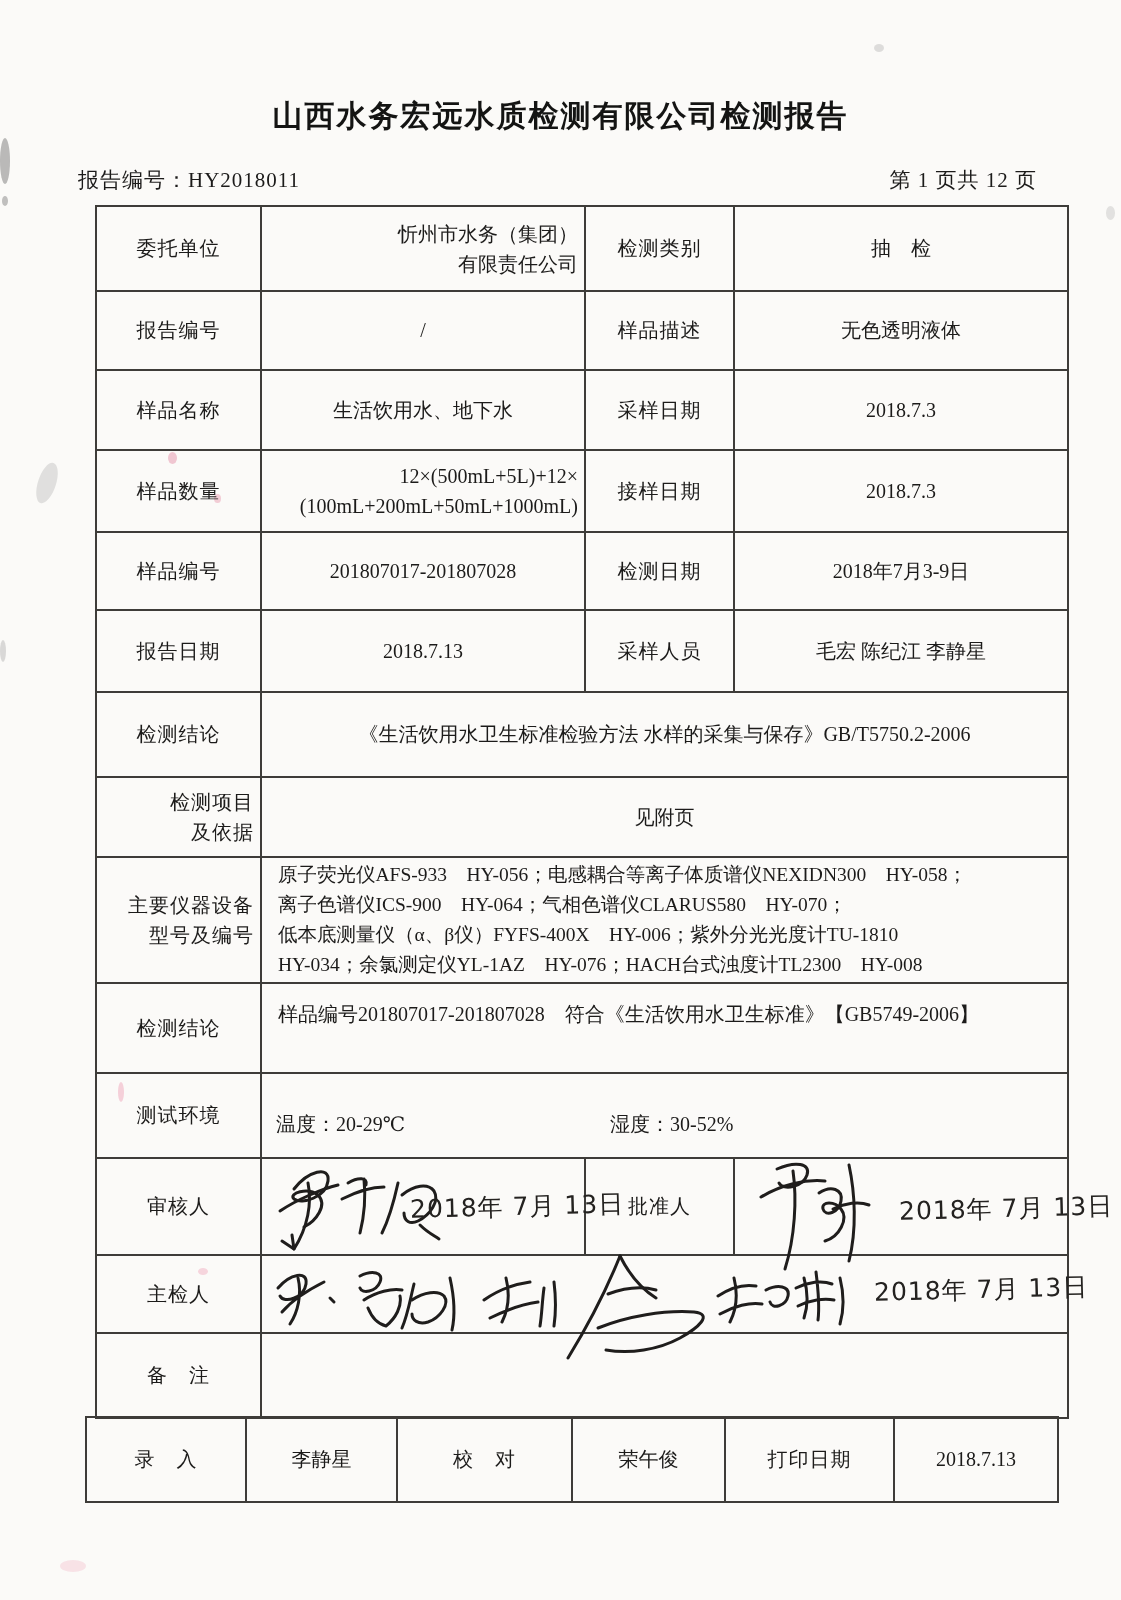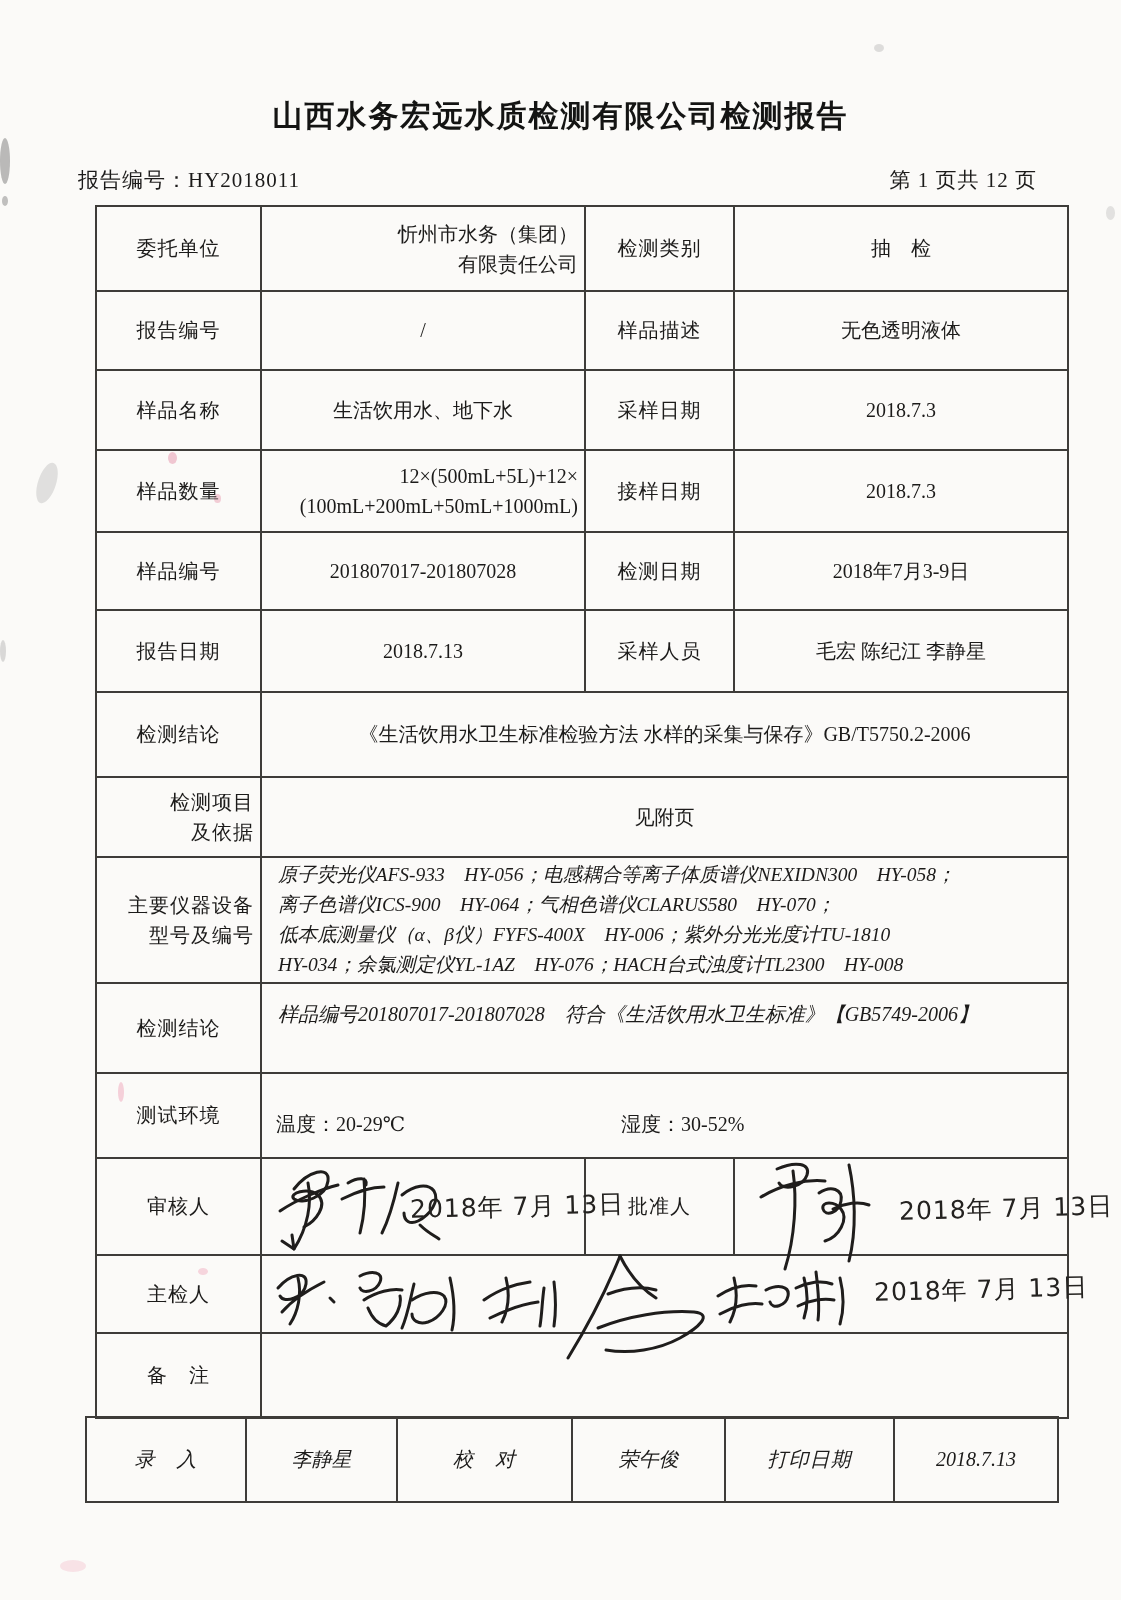--- a/index.html
+++ b/index.html
@@ -31,26 +31,26 @@
   .foot-table{position:absolute;left:85px;top:1416px;width:972px;}
   td{
     border:2px solid #3e3c39;
     font-size:20px;line-height:1.45;
     text-align:center;vertical-align:middle;
     padding:2px 6px;
     position:relative;
     overflow:visible;
   }
   td.lbl{letter-spacing:1px;}
-  td.left{text-align:left;padding-left:16px;padding-right:10px;font-style:italic;}
+  td.left{text-align:left;padding-left:16px;padding-right:10px;}
   .equip-line{font-size:19.5px;line-height:30px;text-align:left;}
   .two-line div{line-height:1.5;text-align:right;}
 
   
-  .env-cell{display:flex;align-items:center;gap:15px;border:none;}
+  .env-cell{display:flex;align-items:center;gap:4px;border:none;}
   .env-temp{margin-left:14px;width:330px;text-align:left;display:inline-block;}
   .env-hum{text-align:left;display:inline-block;}
 
   
   .sig-svg{position:absolute;pointer-events:none;z-index:5;}
   .sig-svg path{fill:none;stroke:#1f1d1c;stroke-width:3;stroke-linecap:round;stroke-linejoin:round;}
   .hw-date{
     position:absolute;z-index:6;
     font-family:"DejaVu Sans",sans-serif;
     font-size:25px;color:#242220;white-space:nowrap;
@@ -237,21 +237,21 @@
   <table class="foot-table">
     <colgroup>
       <col style="width:160px">
         <col style="width:151px">
         <col style="width:175px">
         <col style="width:153px">
         <col style="width:169px">
         <col style="width:164px">
     </colgroup>
     <tbody>
-        <tr style="height:85px;font-style:italic;">
+        <tr style="height:85px;">
       <td class="lbl">录　入</td>
       <td>李静星</td>
       <td class="lbl">校　对</td>
       <td>荣午俊</td>
       <td class="lbl">打印日期</td>
       <td>2018.7.13</td>
     </tr>
   </tbody>
     </table>
 

